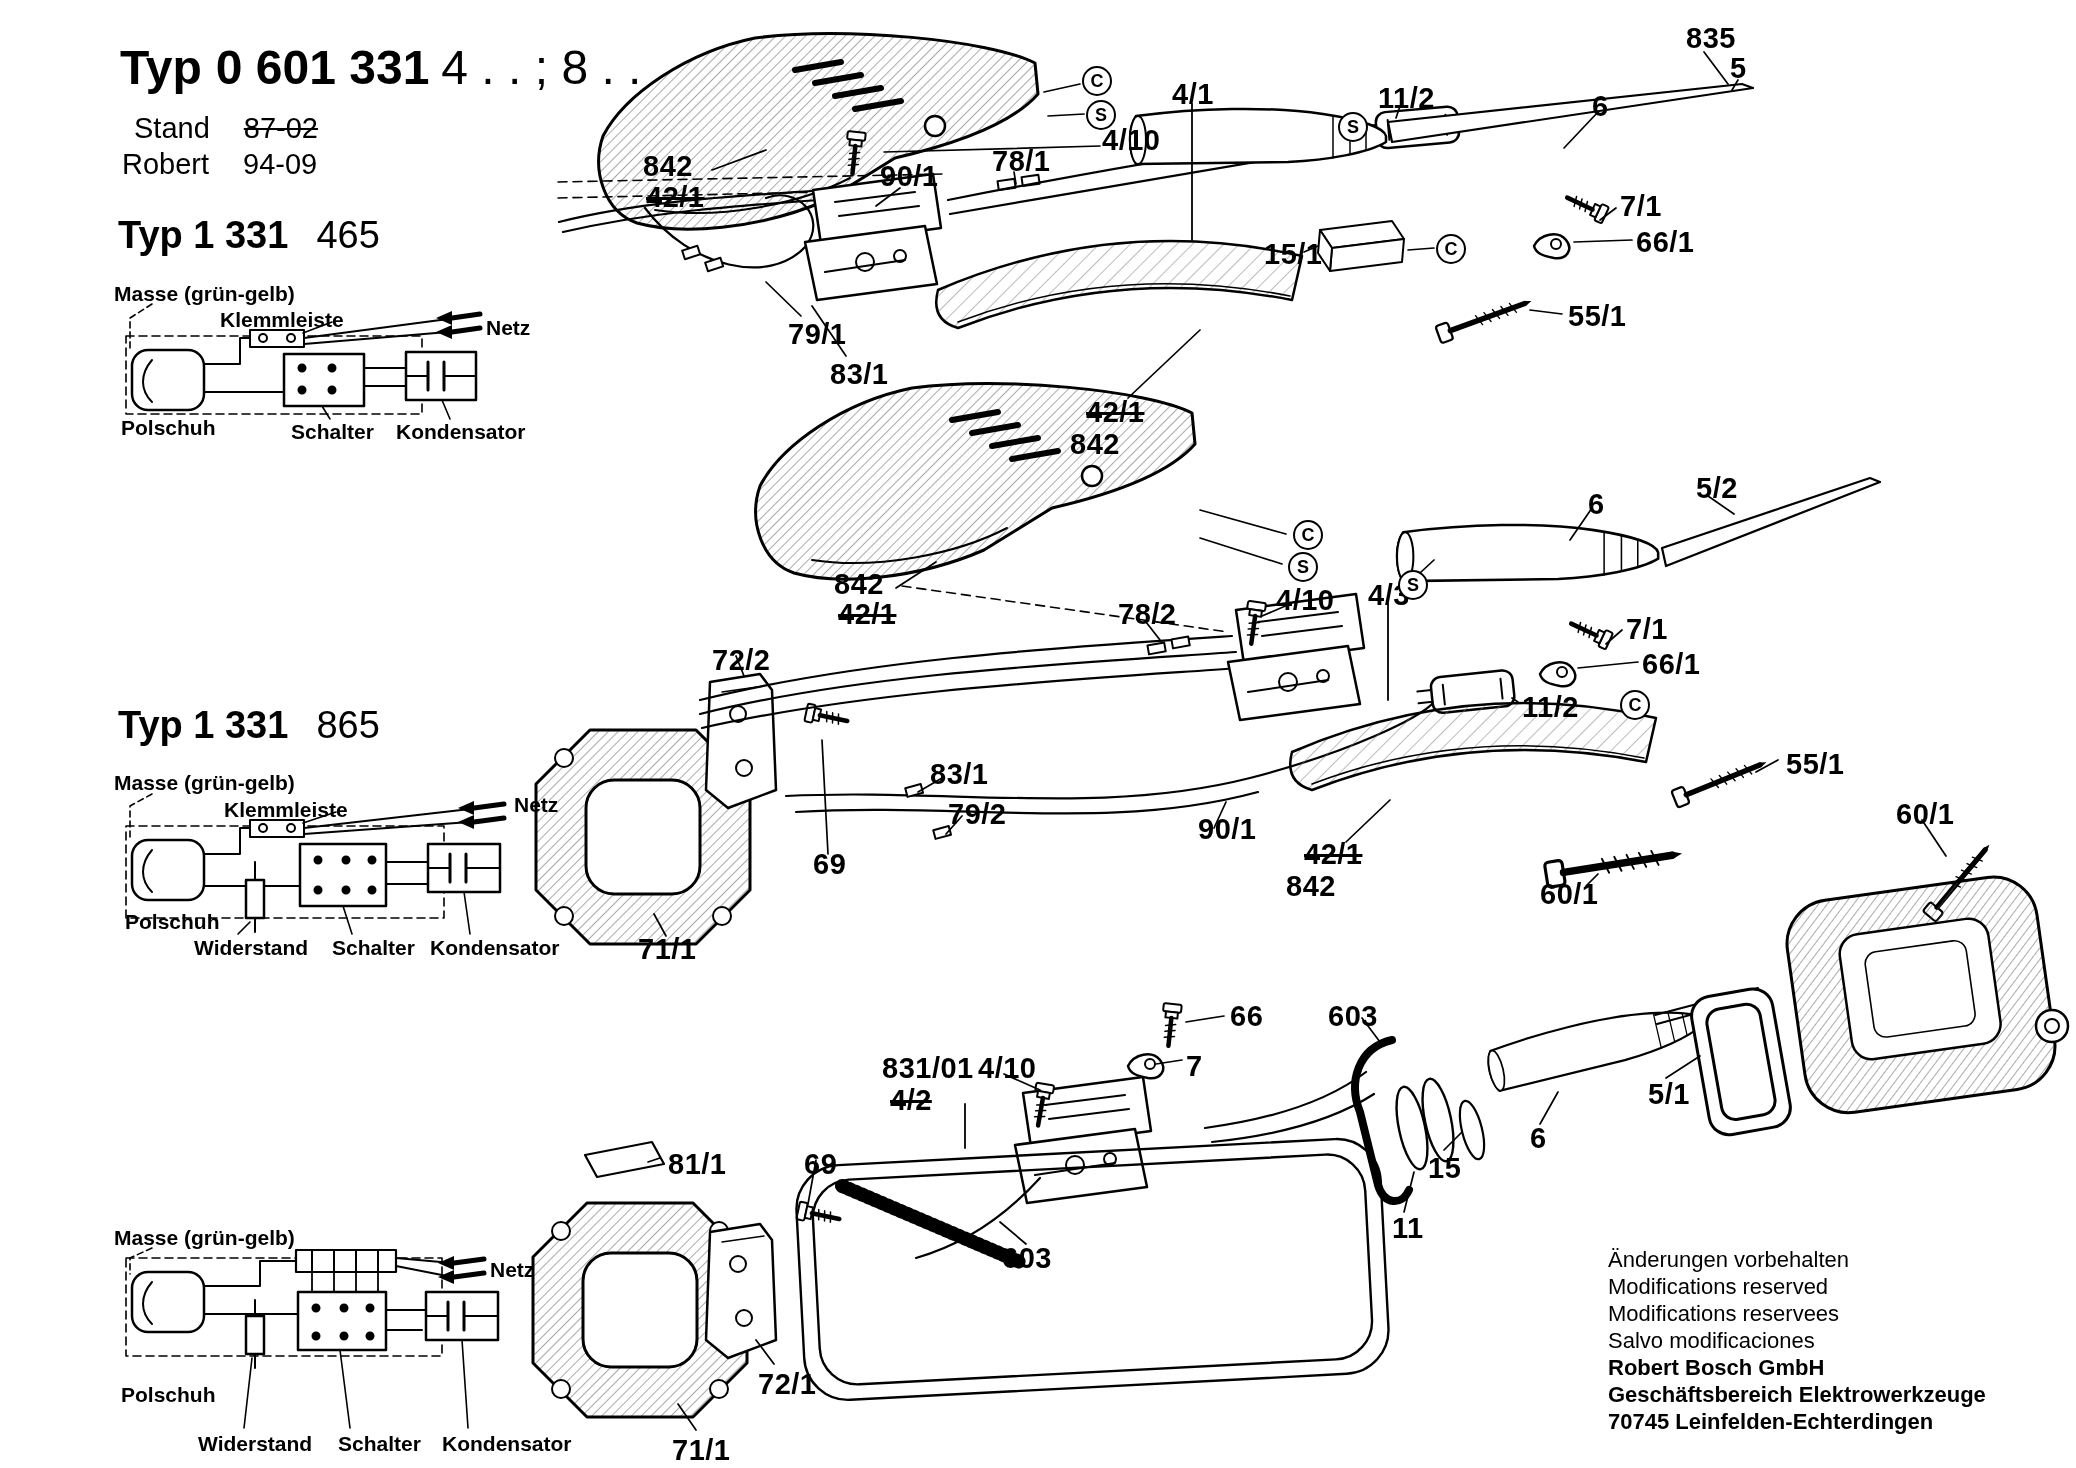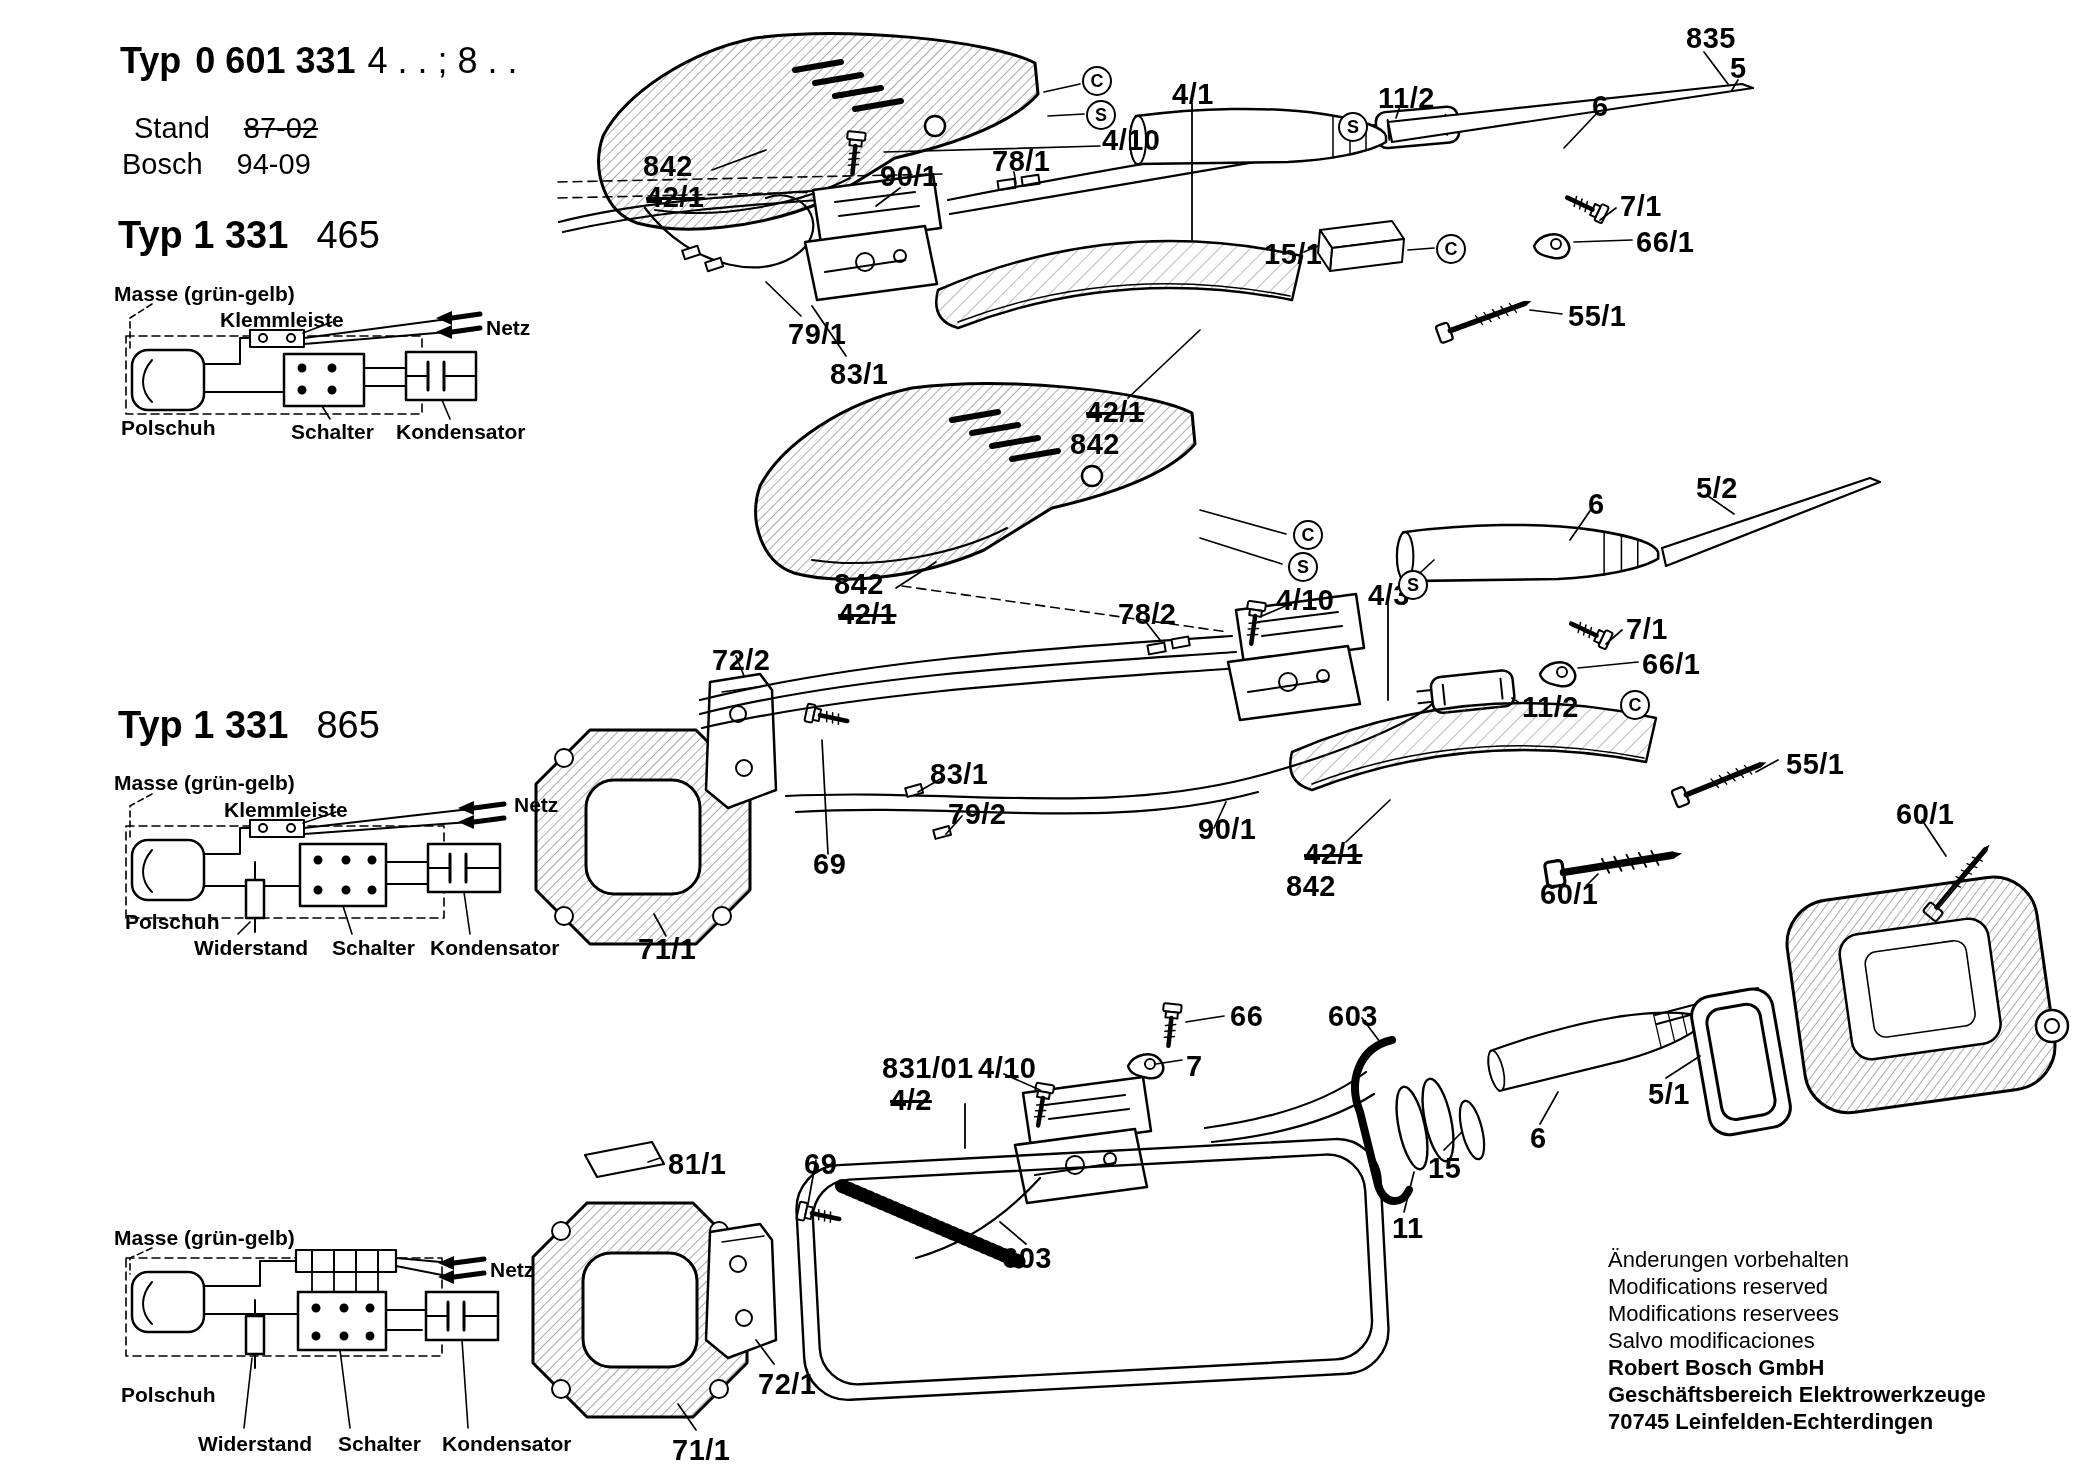--- a/index.html
+++ b/index.html
@@ -4,21 +4,21 @@
 <style>
   html,body{margin:0;padding:0;background:#fff;}
   .page{position:relative;width:2076px;height:1468px;background:#fff;overflow:hidden;
         font-family:"Liberation Sans",sans-serif;color:#000;}
   .art{position:absolute;left:0;top:0;}
   .part{position:absolute;font-weight:700;font-size:29px;white-space:nowrap;letter-spacing:.5px;}
   .struck{text-decoration:line-through;text-decoration-thickness:2.5px;}
   .sym{position:absolute;width:30px;height:30px;border:2.5px solid #000;border-radius:50%;
        font-weight:700;font-size:18px;line-height:26px;text-align:center;background:#fff;box-sizing:border-box;}
   .wlabel{position:absolute;font-weight:700;font-size:21px;white-space:nowrap;}
-  .hdr-typ{position:absolute;left:120px;top:40px;font-size:36px;font-weight:700;white-space:nowrap;}
+  .hdr-typ{position:absolute;left:120px;top:40px;font-size:48px;font-weight:700;white-space:nowrap;}
   .hdr-typ .num{margin-left:14px;}
   .hdr-typ .suffix{font-weight:400;margin-left:12px;}
   .hdr-meta{position:absolute;font-size:29px;font-weight:400;white-space:nowrap;}
   .hdr-meta .val{margin-left:34px;}
   .struckval{text-decoration:line-through;text-decoration-thickness:2px;}
   .section-title{position:absolute;font-size:38px;font-weight:700;white-space:nowrap;}
   .section-title .variant{font-weight:400;margin-left:28px;}
   .footer{position:absolute;left:1608px;top:1246px;}
   .fnote{font-size:22px;line-height:27px;font-weight:400;white-space:nowrap;}
   .fco{font-weight:700;}
@@ -402,21 +402,21 @@
 </g>
 </svg>
 
 <div class="hdr-typ">
   <span>Typ</span><span class="num">0 601 331</span><span class="suffix">4 . . ; 8 . .</span>
 </div>
 <div class="hdr-meta" style="left:134px;top:112px">
   <span>Stand</span><span class="val struckval">87-02</span>
 </div>
 <div class="hdr-meta" style="left:122px;top:148px">
-  <span>Bosch</span><span class="val">94-09</span>
+  <span>Robert</span><span class="val">94-09</span>
 </div>
 
 <div class="section-title" style="left:118px;top:214px">
   <span>Typ 1 331</span><span class="variant">465</span>
 </div>
 <div class="section-title" style="left:118px;top:704px">
   <span>Typ 1 331</span><span class="variant">865</span>
 </div>
 
 <span class="wlabel" style="left:114px;top:282px">Masse (grün-gelb)</span>

